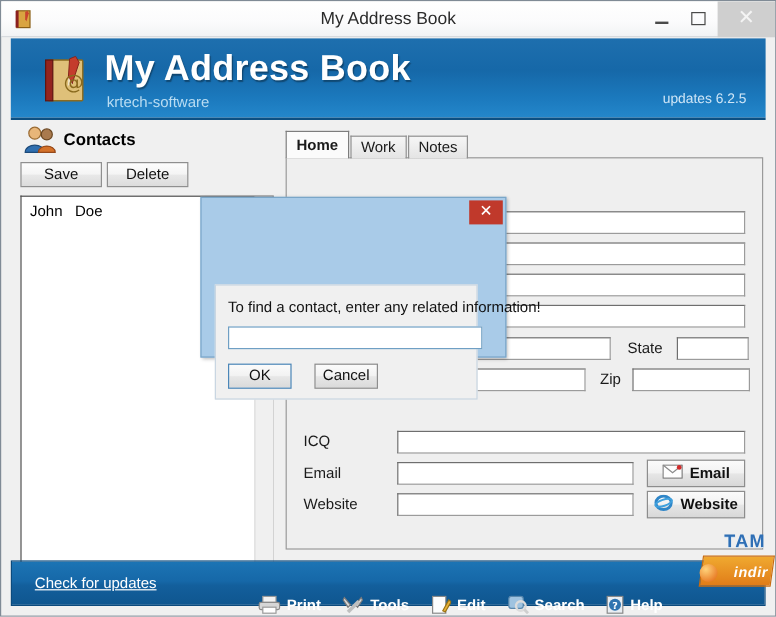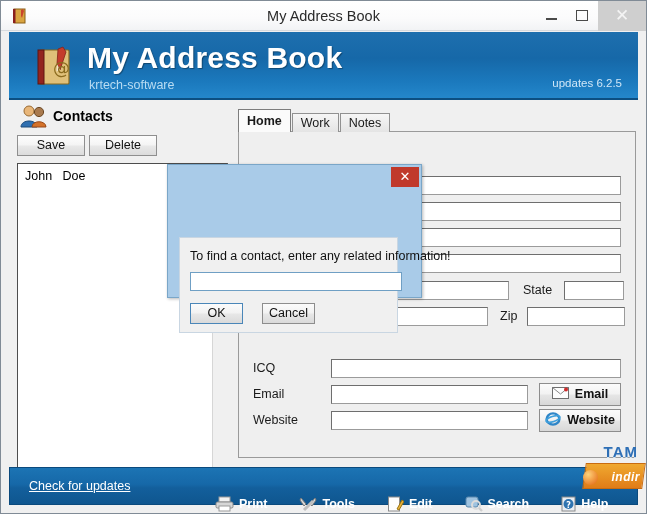--- a/index.html
+++ b/index.html
@@ -334,21 +334,21 @@
     font-size: 12.5px;
     color: #ffffff;
     text-decoration: underline;
     white-space: nowrap;
   }
   .toolitems {
     position: absolute;
     left: 205px;
     display: flex;
     align-items: flex-end;
-    gap: 32px;
+    gap: 18px;
     margin-top: 36px;
   }
   .toolitem {
     display: flex;
     align-items: center;
     gap: 5px;
     font-size: 12.5px;
     font-weight: bold;
     color: #ffffff;
   }

